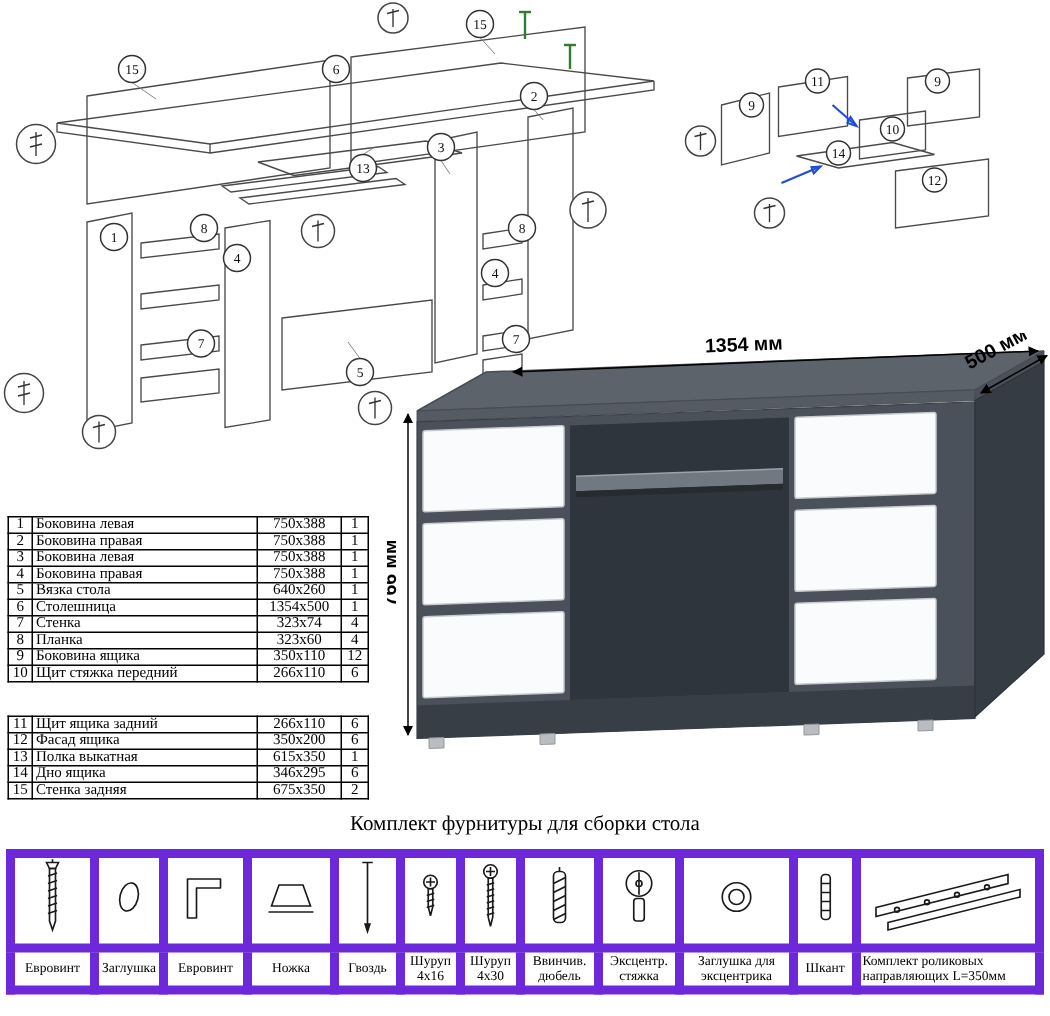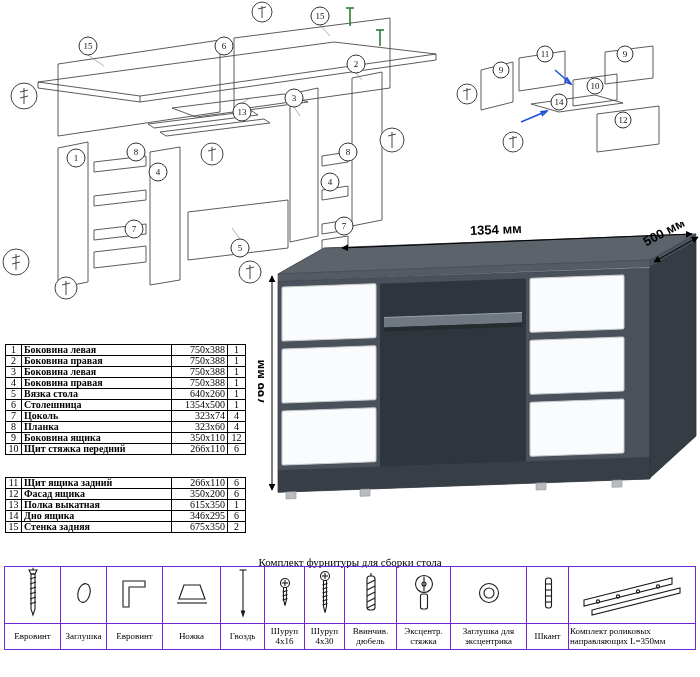--- a/index.html
+++ b/index.html
@@ -20,33 +20,33 @@
   .bluearrow line, .bluearrow path { stroke:#1d4ed8; stroke-width:1.4; fill:none; }
   .greenscrew line { stroke:#2e7d32; stroke-width:1.6; }
 
   
   .parts { position:absolute; left:5px; border-collapse:collapse; font-size:10px; }
   #parts-upper { top:344px; }
   #parts-lower { top:477px; }
   .parts td { border:1px solid #000; padding:0 2px; height:11px; line-height:1; white-space:nowrap; }
   .parts .c { text-align:center; }
   .parts .num { width:16px; }
-  .parts .nm { width:150px;font-weight:bold; }
-  .parts .sz { width:56px;text-align:right; }
+  .parts .nm { width:150px; }
+  .parts .sz { width:56px; }
   .parts .qt { width:18px; }
 
   
   #desk-render { left:258px; top:222px; }
   .dim-line { stroke:#000; stroke-width:1; }
   .dim-text { font:bold 13px "Liberation Sans", sans-serif; fill:#000; text-anchor:middle; }
 
   
-  #hw-title { position:absolute; top:556px; left:0; width:700px; text-align:center; font-size:11px; }
+  #hw-title { position:absolute; top:542px; left:0; width:700px; text-align:center; font-size:14px; }
   #hw { position:absolute; left:4px; top:566px; width:692px; border-collapse:collapse; table-layout:fixed; }
-  #hw td { border:1px solid #6d28d9; text-align:center; vertical-align:middle; overflow:hidden; }
+  #hw td { border:6px solid #6d28d9; text-align:center; vertical-align:middle; overflow:hidden; }
   #hw .ico { height:56px; }
   #hw .nm { height:26px; font-size:9px; line-height:1.1; padding:1px; }
   #hw .nm.left { text-align:left; }
   #hw .qt { height:18px; font-size:13px; }
   .hwicon { stroke:#1a1a1a; fill:none; stroke-width:1.1; }
 </style>
 </head>
 <body>
 
 <svg id="desk-diagram" class="abs lineart" width="460" height="315" viewBox="0 0 460 315">
@@ -263,21 +263,21 @@
         <td class="c qt">1</td>
       </tr>
   <tr>
         <td class="c num">6</td>
         <td class="nm">Столешница</td>
         <td class="c sz">1354х500</td>
         <td class="c qt">1</td>
       </tr>
   <tr>
         <td class="c num">7</td>
-        <td class="nm">Цоколь</td>
+        <td class="nm">Стенка</td>
         <td class="c sz">323х74</td>
         <td class="c qt">4</td>
       </tr>
   <tr>
         <td class="c num">8</td>
         <td class="nm">Планка</td>
         <td class="c sz">323х60</td>
         <td class="c qt">4</td>
       </tr>
   <tr>

